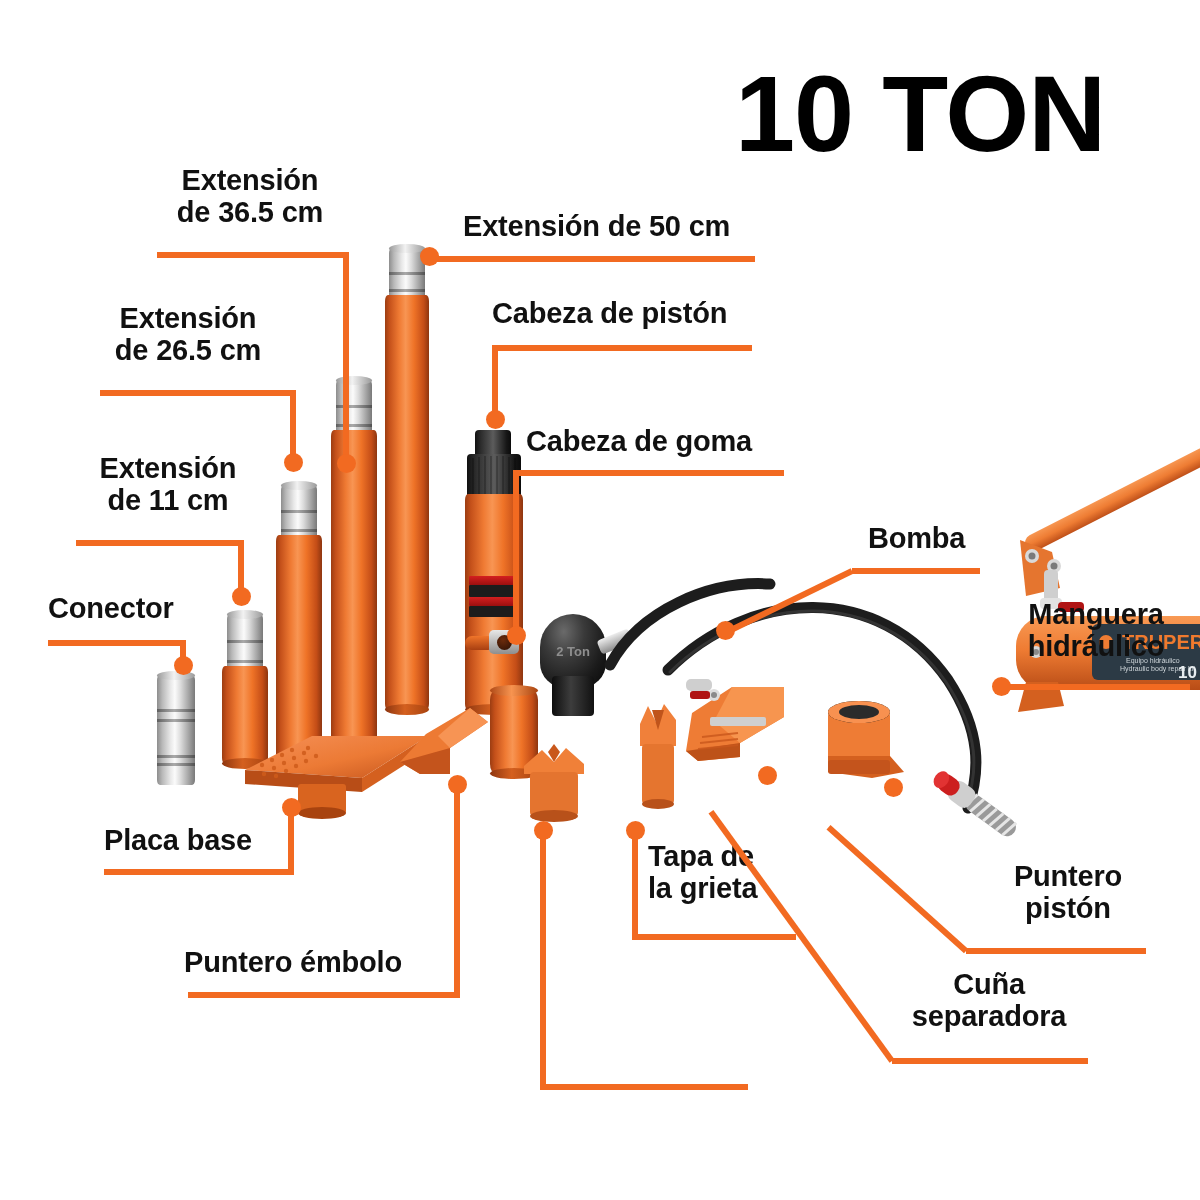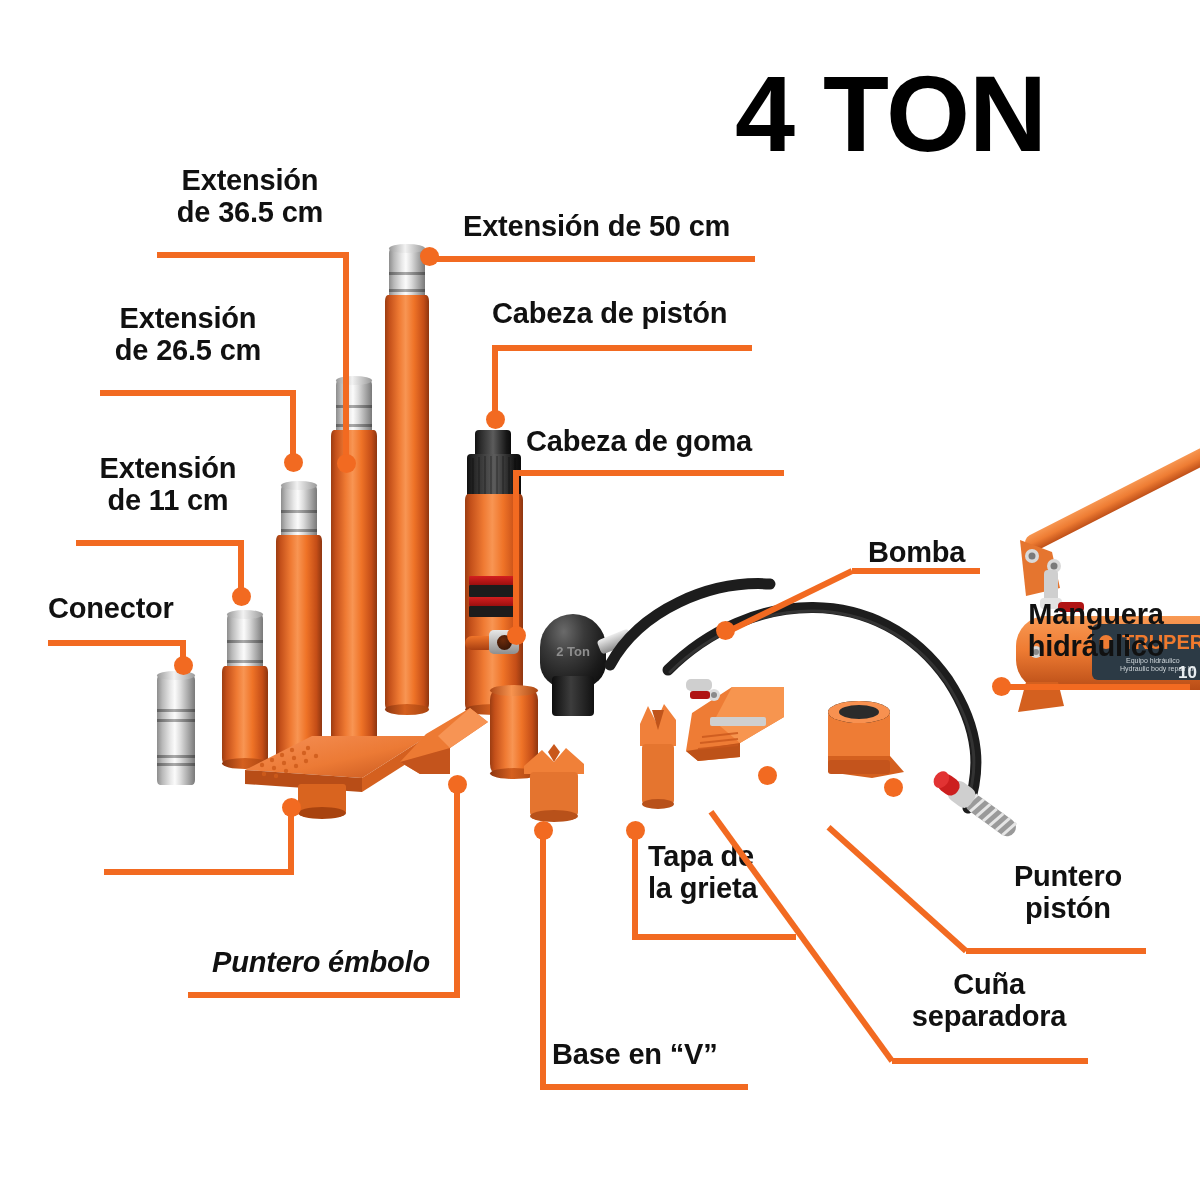--- a/index.html
+++ b/index.html
@@ -74,21 +74,21 @@
   .hose path{fill:none;stroke:#1d1d1d;stroke-width:11;stroke-linecap:round;}
   .hose .hl{stroke:#4a4a4a;stroke-width:3;}
 
   svg.vec{position:absolute;overflow:visible;}
 </style>
 </head>
 <body>
 
 <div class="stage">
 
-  <div id="title">4 TON</div>
+  <div id="title">10 TON</div>
 
   <div class="part" style="left:157px;top:675px;width:38px;height:110px;">
     <div class="chrome" style="position:absolute;left:0;top:0;width:38px;height:110px;">
         <div class="chrome-top"></div>
       </div>
     <div class="chrome-ring" style="top:34px;"></div>
     <div class="chrome-ring" style="top:44px;"></div>
     <div class="chrome-ring" style="top:80px;"></div>
     <div class="chrome-ring" style="top:88px;"></div>
   </div>
@@ -400,57 +400,57 @@
   <div class="ln lnh" style="left:513px;top:470px;width:271px;"></div>
   <div class="ln lnv" style="left:513px;top:470px;height:165px;"></div>
   <div class="dot" style="left:507px;top:626px;"></div>
 
   <div class="lbl c" style="left:70px;top:452px;width:196px;">Extensión
 de 11 cm</div>
   <div class="ln lnh" style="left:76px;top:540px;width:168px;"></div>
   <div class="ln lnv" style="left:238px;top:540px;height:55px;"></div>
   <div class="dot" style="left:232px;top:587px;"></div>
 
-  <div class="lbl" style="left:868px;top:536px;width:200px;">Bomba</div>
+  <div class="lbl" style="left:868px;top:522px;width:200px;">Bomba</div>
   <div class="ln lnh" style="left:852px;top:568px;width:128px;"></div>
   <div class="diag" style="left:852px;top:568px;width:134px;transform:rotate(154deg);"></div>
   <div class="dot" style="left:716px;top:621px;"></div>
 
   <div class="lbl" style="left:48px;top:592px;width:200px;">Conector</div>
   <div class="ln lnh" style="left:48px;top:640px;width:138px;"></div>
   <div class="ln lnv" style="left:180px;top:640px;height:24px;"></div>
   <div class="dot" style="left:174px;top:656px;"></div>
 
   <div class="lbl c" style="left:1000px;top:598px;width:192px;">Manguera
 hidráulico</div>
   <div class="ln lnh" style="left:1004px;top:684px;width:186px;"></div>
   <div class="dot" style="left:992px;top:677px;"></div>
 
+  <div class="lbl" style="left:104px;top:824px;width:220px;">Placa base</div>
   <div class="ln lnh" style="left:104px;top:869px;width:190px;"></div>
   <div class="ln lnv" style="left:288px;top:806px;height:63px;"></div>
   <div class="dot" style="left:282px;top:798px;"></div>
 
-  <div class="lbl" style="left:212px;top:946px;width:300px;font-style:italic;">Puntero émbolo</div>
+  <div class="lbl" style="left:184px;top:946px;width:300px;">Puntero émbolo</div>
   <div class="ln lnh" style="left:188px;top:992px;width:272px;"></div>
   <div class="ln lnv" style="left:454px;top:784px;height:208px;"></div>
   <div class="dot" style="left:448px;top:775px;"></div>
 
   <div class="lbl" style="left:648px;top:840px;width:210px;">Tapa de
 la grieta</div>
   <div class="ln lnh" style="left:632px;top:934px;width:164px;"></div>
   <div class="ln lnv" style="left:632px;top:830px;height:110px;"></div>
   <div class="dot" style="left:626px;top:821px;"></div>
 
   <div class="lbl c" style="left:968px;top:860px;width:200px;">Puntero
 pistón</div>
   <div class="ln lnh" style="left:966px;top:948px;width:180px;"></div>
   <div class="diag" style="left:966px;top:948px;width:185px;transform:rotate(-138deg);"></div>
   <div class="dot" style="left:884px;top:778px;"></div>
 
-  <div class="lbl" style="left:552px;top:1038px;width:260px;">Base en “V”</div>
   <div class="ln lnh" style="left:540px;top:1084px;width:208px;"></div>
   <div class="ln lnv" style="left:540px;top:830px;height:254px;"></div>
   <div class="dot" style="left:534px;top:821px;"></div>
 
   <div class="lbl c" style="left:884px;top:968px;width:210px;">Cuña
 separadora</div>
   <div class="ln lnh" style="left:892px;top:1058px;width:196px;"></div>
   <div class="diag" style="left:892px;top:1058px;width:308px;transform:rotate(-126deg);"></div>
   <div class="dot" style="left:758px;top:766px;"></div>
 

